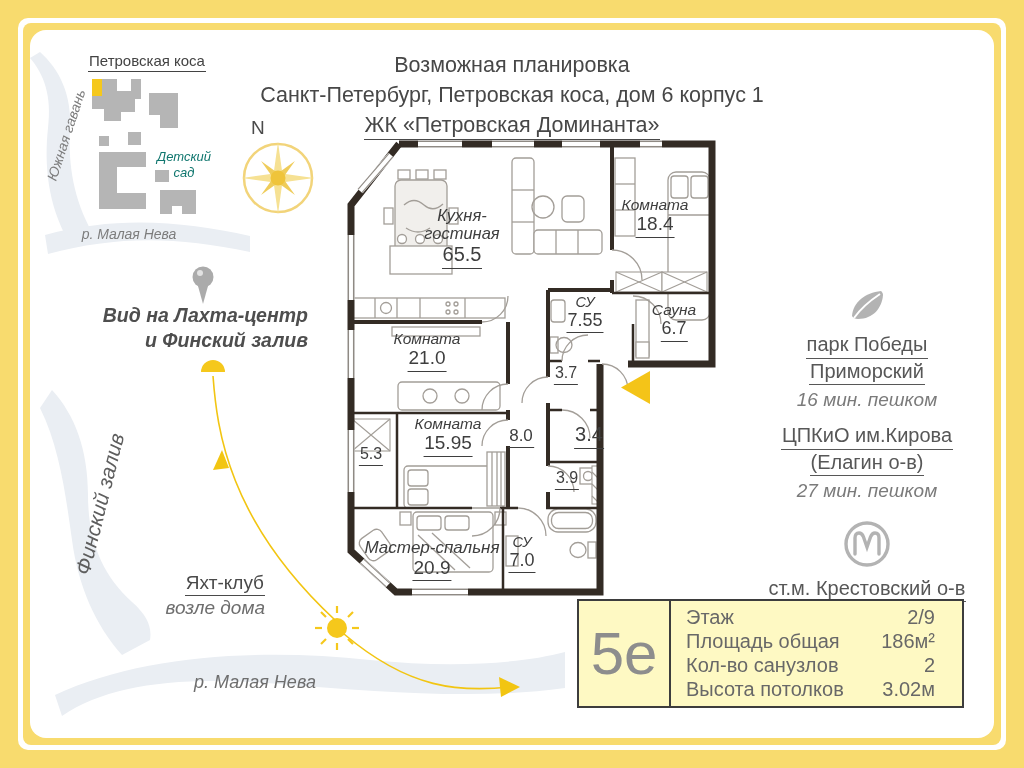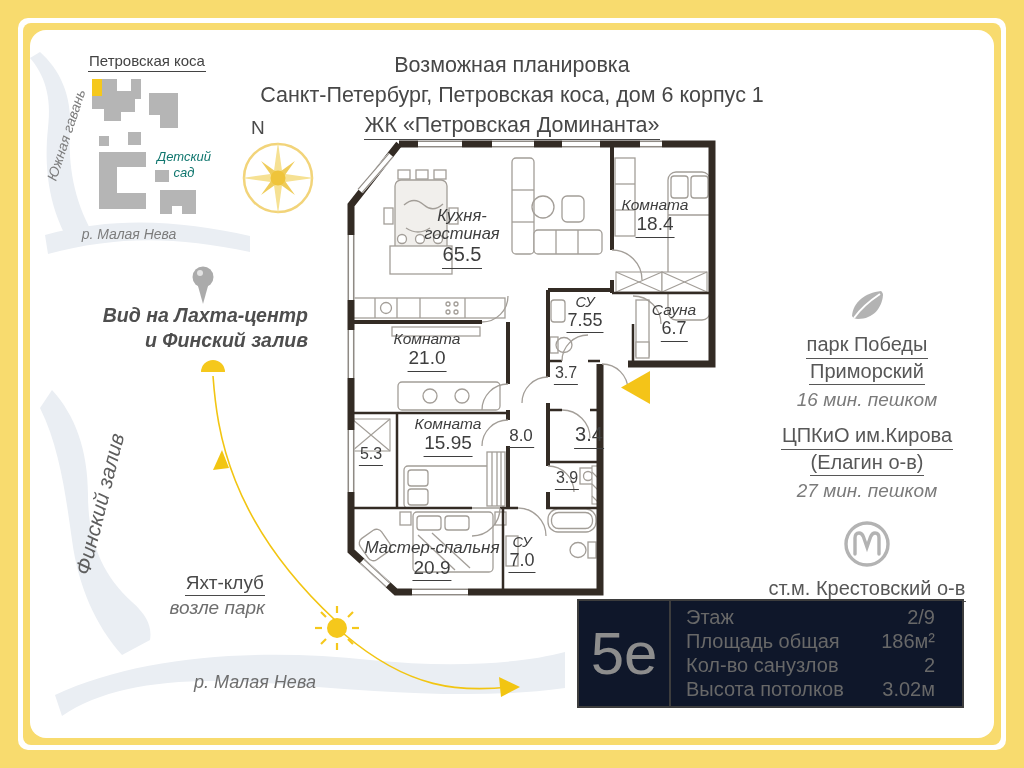--- a/index.html
+++ b/index.html
@@ -37,21 +37,21 @@
   .rname{font-style:italic;line-height:1.12;font-size:15.5px;}
   .rarea{font-size:19px;}
   
   .poi-col{left:760px;top:288px;width:214px;display:flex;flex-direction:column;
            align-items:center;text-align:center;}
   .poi-name{font-size:20px;color:#575757;font-weight:500;line-height:1.24;white-space:nowrap;}
   .poi-time{font-size:19px;font-style:italic;color:#7b7b7b;line-height:1.25;margin:3px 0 11px;}
   .poi-icon{margin-bottom:2px;}
   
   .info{left:577px;top:599px;width:387px;height:109px;border:2.5px solid #3d3d3d;
-        background:#0f172a;display:flex;box-sizing:border-box;}
+        background:#fef9c3;display:flex;box-sizing:border-box;}
   .info-code{width:90px;border-right:2.5px solid #3d3d3d;display:flex;align-items:center;
              justify-content:center;font-size:60px;color:#8d8d8d;}
   .info-rows{flex:1;display:flex;flex-direction:column;justify-content:space-around;
              padding:5px 27px 5px 15px;font-size:20px;color:#686868;}
   .info-row{display:flex;justify-content:space-between;line-height:1.15;}
 </style>
 </head>
 <body>
 
 <div id="app">
@@ -302,21 +302,21 @@
   <div class="abs lbl-sad">Детский сад</div>
   <div class="abs lbl-neva-top">р. Малая Нева</div>
   <div class="abs compass-n">N</div>
   <div class="abs view">
     <div>Вид на Лахта-центр</div>
     <div>и Финский залив</div>
   </div>
   <div class="abs lbl-gulf">Финский залив</div>
   <div class="abs yacht">
     <div class="l1"><span class="u">Яхт-клуб</span></div>
-    <div class="l2">возле парк</div>
+    <div class="l2">возле дома</div>
   </div>
   <div class="abs lbl-neva-bot">р. Малая Нева</div>
 
   <div class="rlabel" style="left:462px;top:206px">
     <div class="rname" style="width:94px;font-size:16.5px">Кухня-гостиная</div>
     <div class="rarea u" style="font-size:20px">65.5</div>
   </div>
   <div class="rlabel" style="left:655px;top:196px">
     <div class="rname">Комната</div>
     <div class="rarea u">18.4</div>

